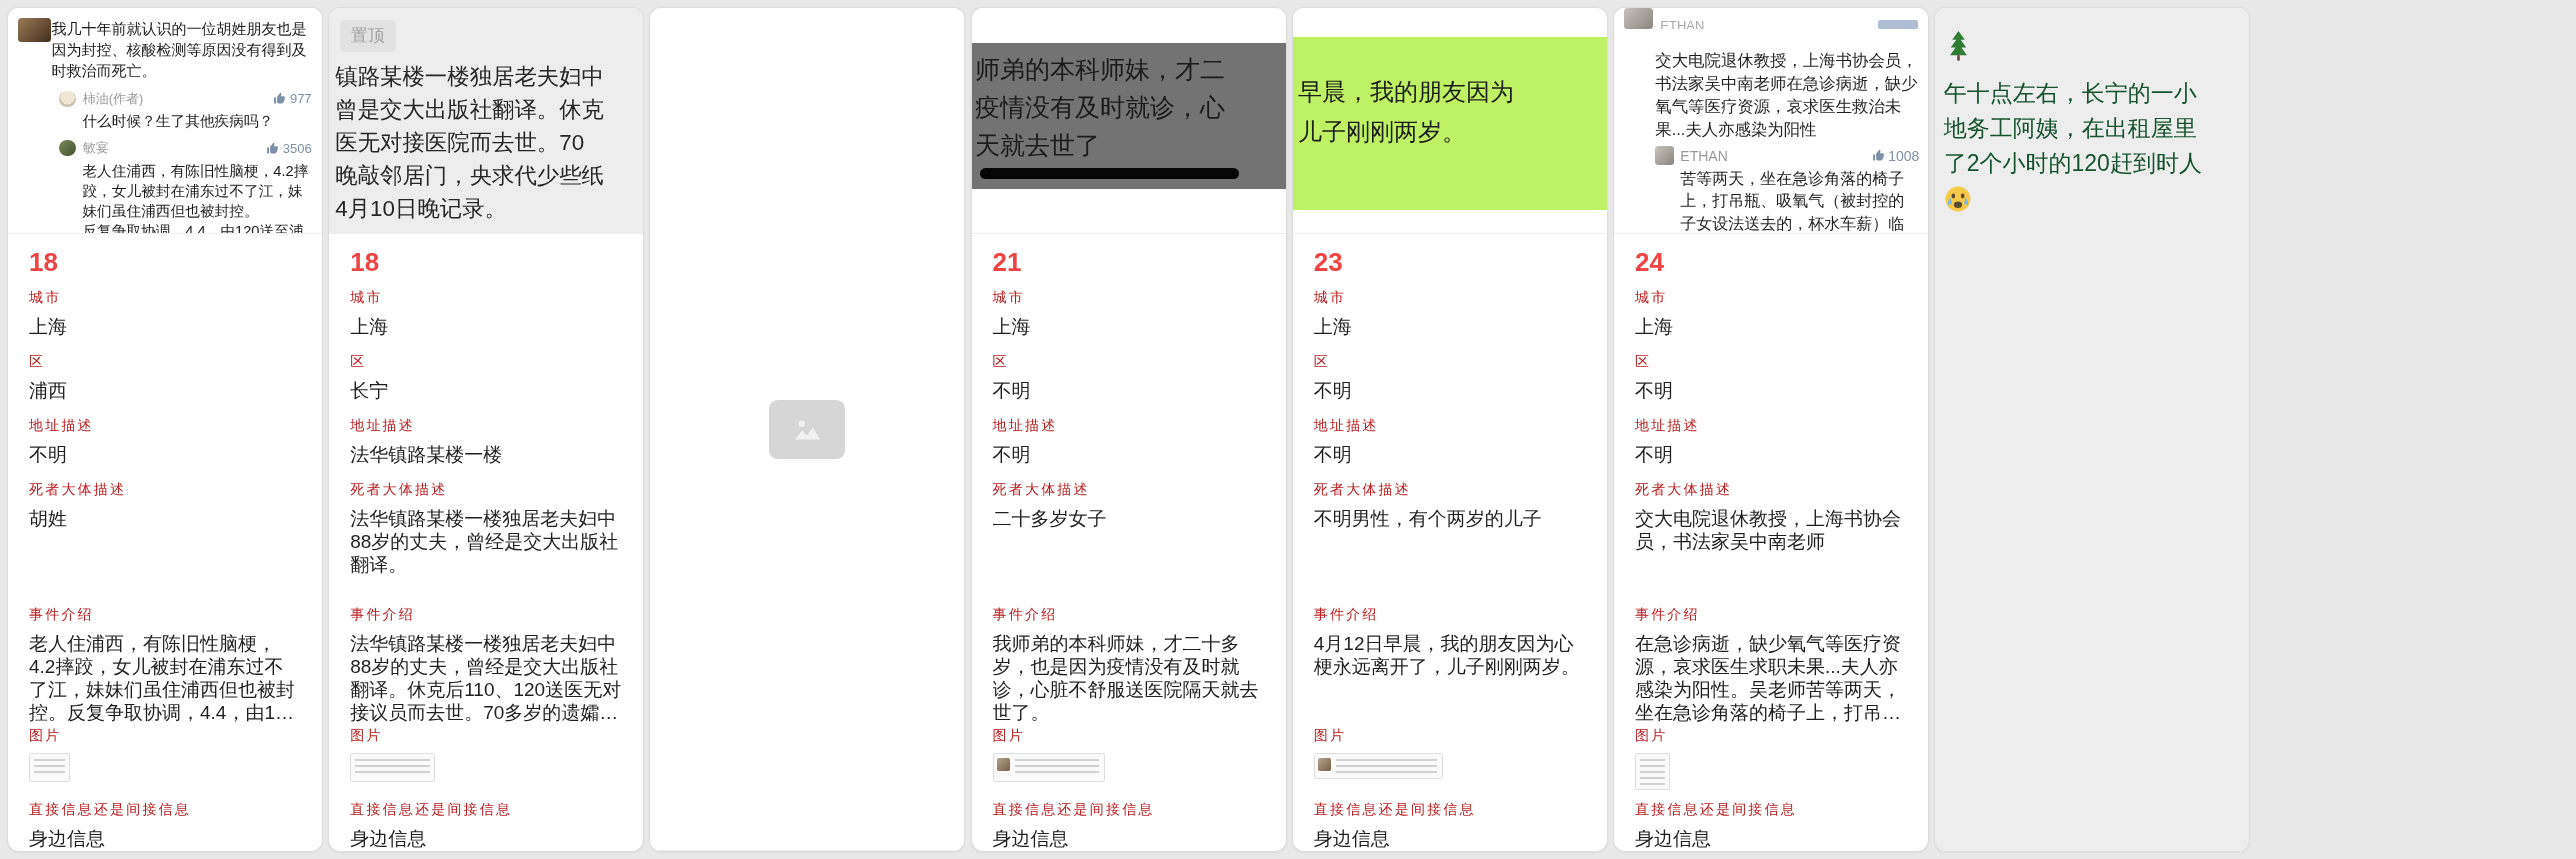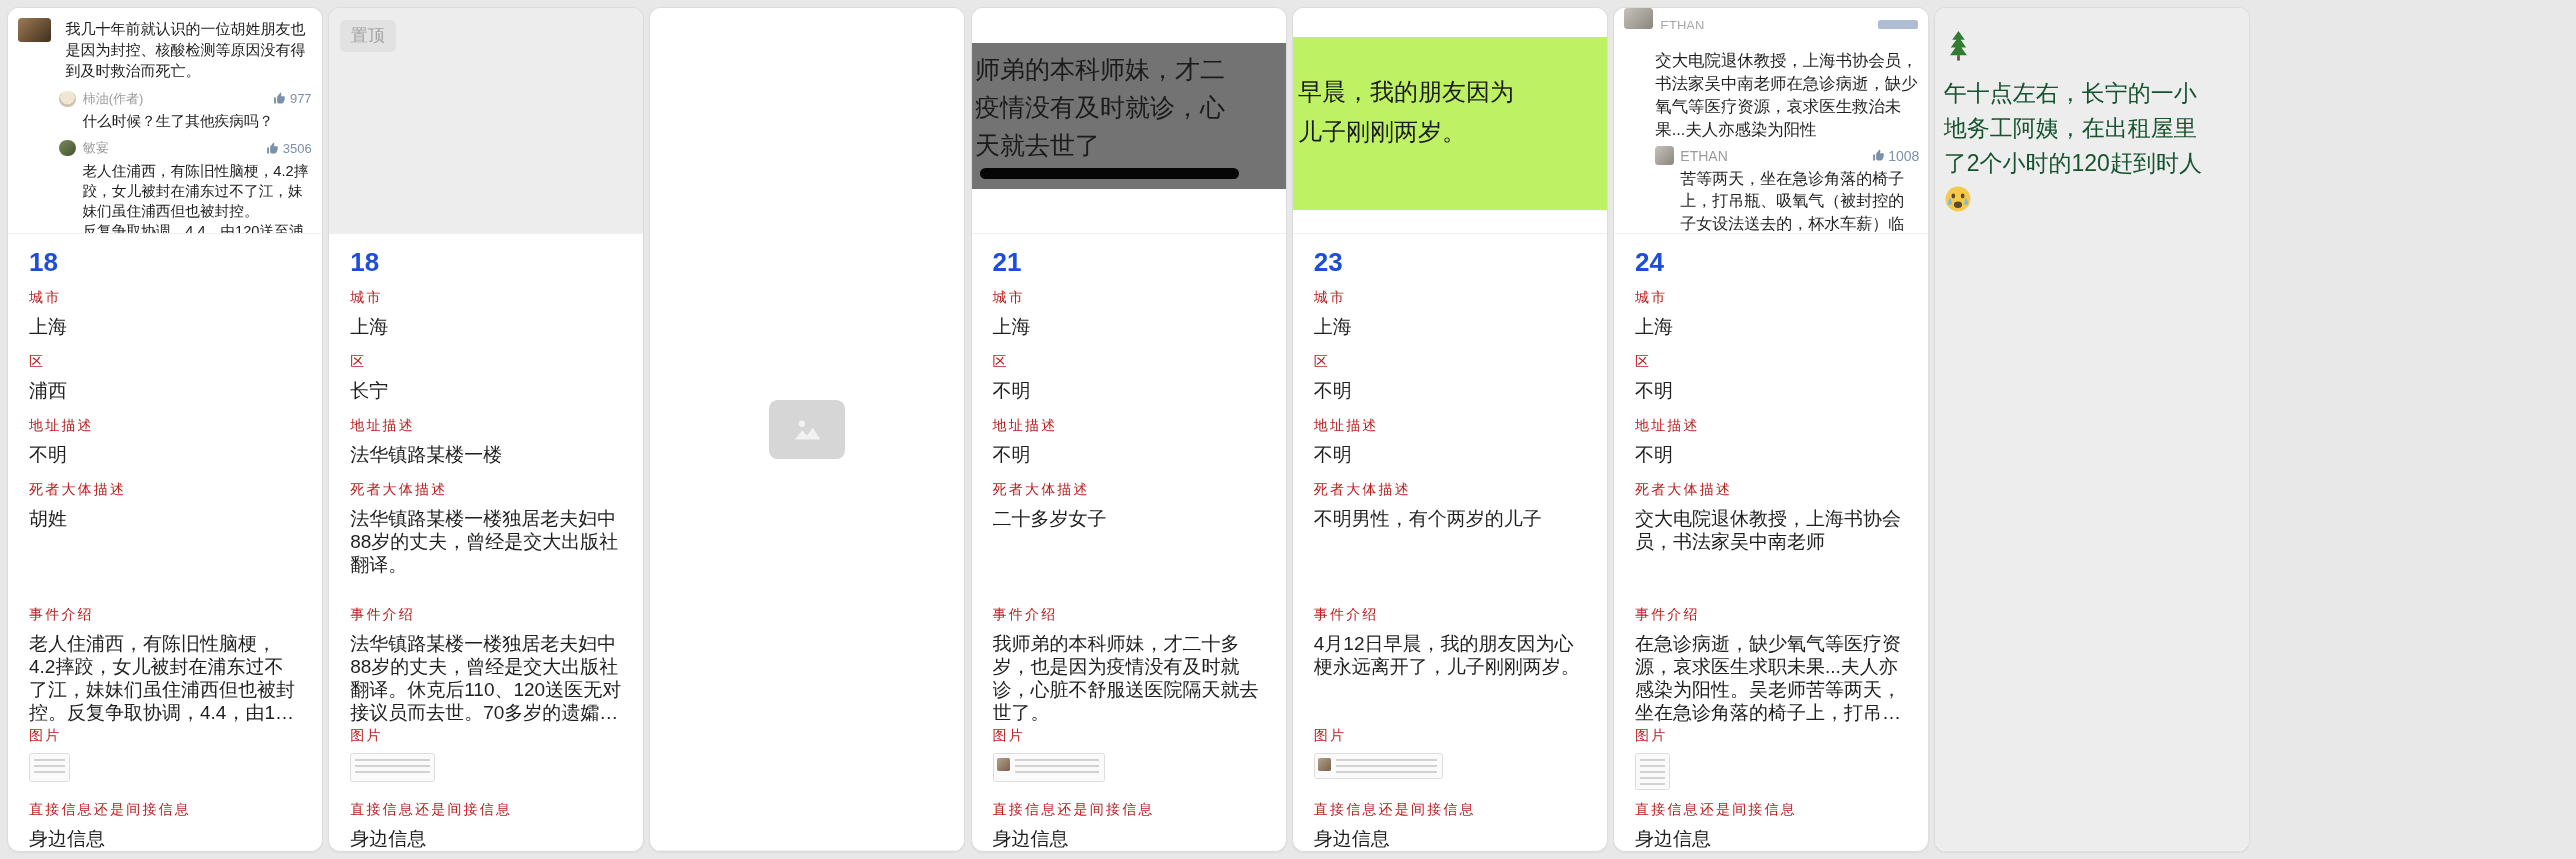--- a/index.html
+++ b/index.html
@@ -15,21 +15,21 @@
     background:#fff; border:0.9px solid #dcdcdc; border-radius:12px;
     box-shadow:0 0.9px 1.7px rgba(0,0,0,.05);
     overflow:hidden; display:flex; flex-direction:column;
   }
   .card-header {
     height:226px; flex:0 0 auto; overflow:hidden; position:relative;
     border-bottom:0.9px solid #efefef; background:#fff;
   }
   .hdr-gray { background:#ededed; }
   .card-body { padding:10.4px 21px 0; }
-  .num { font-size:26px; line-height:29px; font-weight:700; color:#1d4ed8; margin:3.5px 0 12px; }
+  .num { font-size:26px; line-height:29px; font-weight:700; color:#ef4444; margin:3.5px 0 12px; }
   .flabel { font-size:14px; color:#b91c1c; letter-spacing:2.2px; margin-bottom:8.6px; }
   .fvalue { font-size:19px; line-height:23px; color:#1f1f1f; }
   .f-s { height:64px; }
   .f-deceased { height:125px; }
   .f-event { height:121px; }
   .f-image { height:74px; }
   .clamp4 { display:-webkit-box; -webkit-line-clamp:4; -webkit-box-orient:vertical; overflow:hidden; }
   .pre { white-space:pre-line; }
 
   
@@ -49,21 +49,21 @@
   .like { display:flex; align-items:center; gap:3.5px; color:#7d90a9; }
   .like svg { width:13px; height:13px; fill:#7d90a9; }
   .avatar-sq { border-radius:3.5px; flex:0 0 auto; }
   .av-brown { background:linear-gradient(135deg,#9c7b55 0%,#6b5136 55%,#3f2f1d 100%); }
   .av-face  { background:radial-gradient(circle at 50% 40%, #f0e6d6 0 55%, #cfc3ad 56%); }
   .av-green { background:linear-gradient(135deg,#7a8b5a,#44512f); }
   .av-gray  { background:linear-gradient(135deg,#c7c2bb,#8a857d); }
 
   
   .h18 { padding:10.4px 10.4px 0 10.4px; }
-  .h18-main { display:flex; gap:14px; }
+  .h18-main { display:flex; gap:0; }
   .h18-avatar { width:33px; height:24px; }
   .h18-maintext { flex:1; font-size:15px; line-height:21px; color:#1c1c1c; }
   .h18-comments { margin-left:41px; margin-top:8.6px; }
   .h18-c { margin-bottom:7.8px; }
   .h18-crow { display:flex; align-items:center; gap:7px; }
   .h18-cav { width:16.4px; height:16.4px; border-radius:50%; flex:0 0 auto; }
   .h18-cname { flex:1; font-size:13px; color:#9c9c9c; }
   .h18-clike { font-size:13px; }
   .h18-ctext { margin-left:23px; margin-top:3.5px; font-size:14.7px; line-height:20px; color:#1c1c1c; }
 
@@ -190,20 +190,25 @@
       <div class="f-direct">
         <div class="flabel">直接信息还是间接信息</div>
         <div class="fvalue">身边信息</div>
       </div>
     </div>
   </div>
 
   <div class="card">
     <div class="card-header hdr-gray h19">
       <span class="badge">置顶</span>
+      <div class="h19-text pre">镇路某楼一楼独居老夫妇中
+曾是交大出版社翻译。休克
+医无对接医院而去世。70
+晚敲邻居门，央求代少些纸
+4月10日晚记录。</div>
     </div>
     <div class="card-body">
       <div class="num">18</div>
       <div class="f-s">
         <div class="flabel">城市</div>
         <div class="fvalue">上海</div>
       </div>
       <div class="f-s">
         <div class="flabel">区</div>
         <div class="fvalue">长宁</div>

